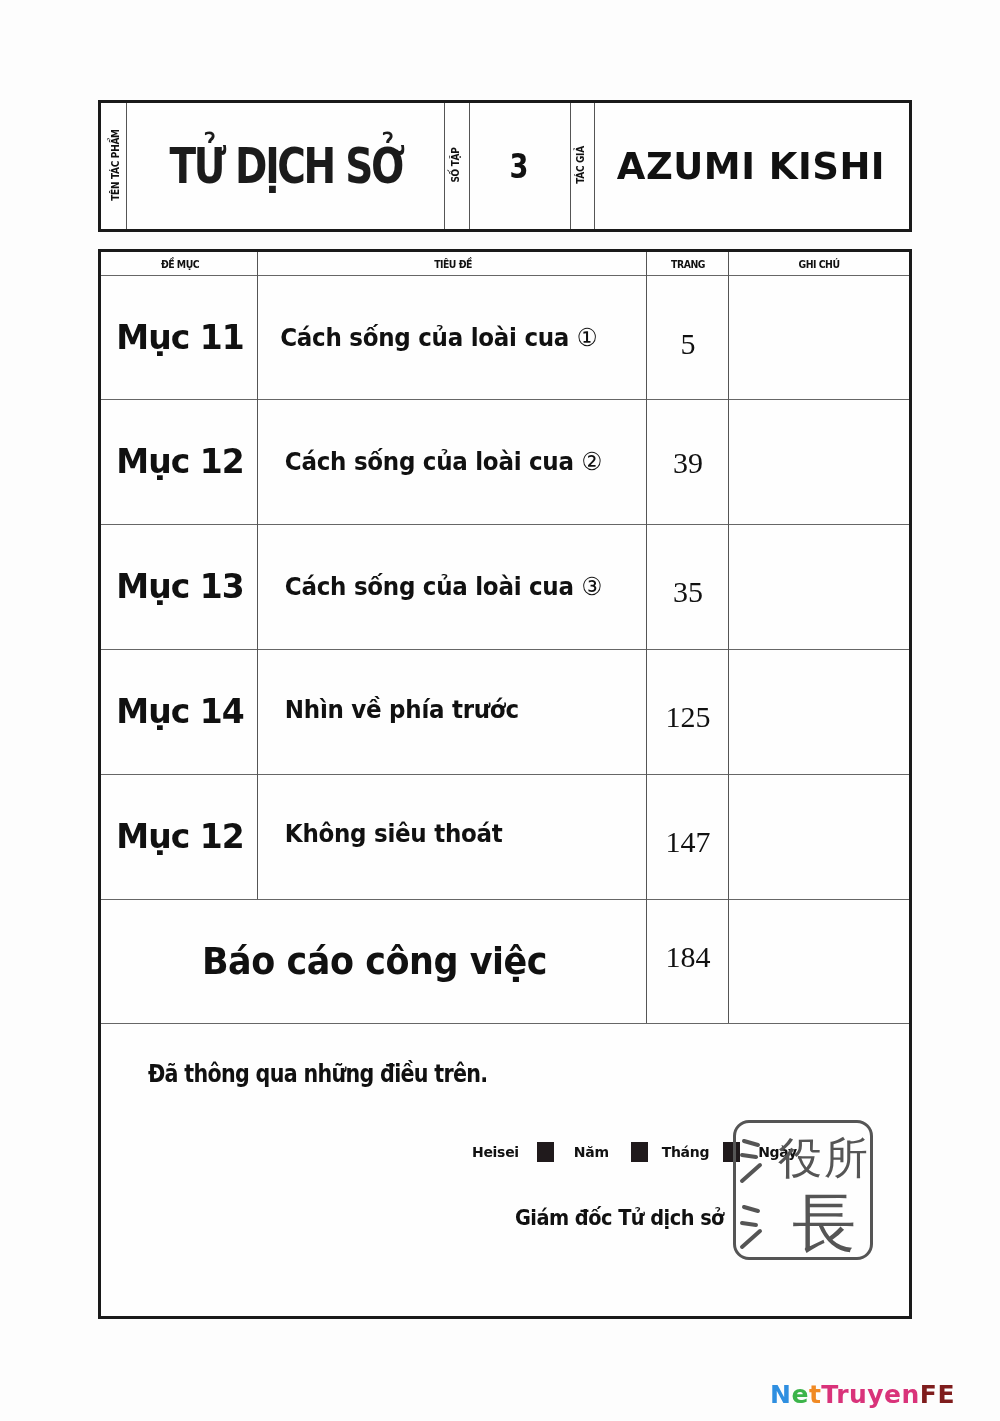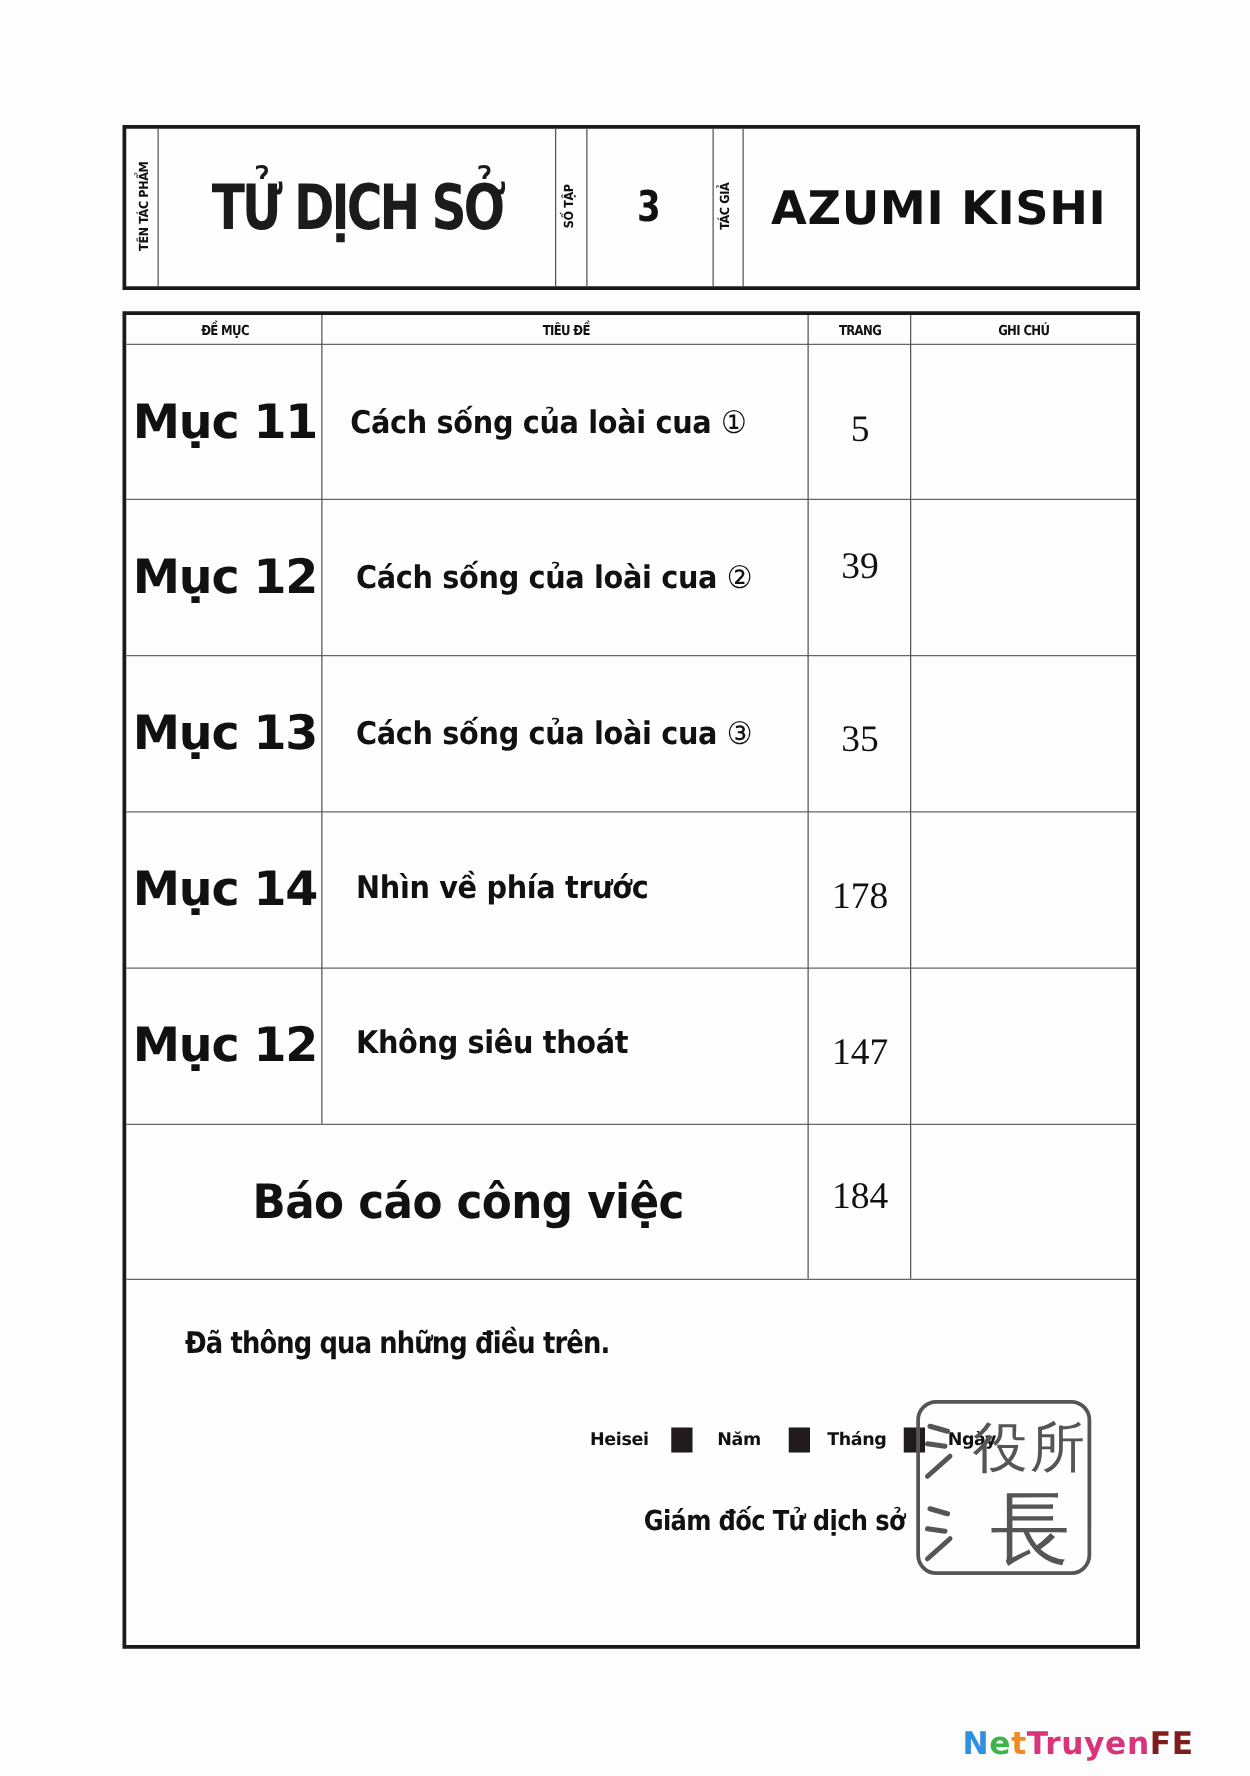--- a/index.html
+++ b/index.html
@@ -31,21 +31,21 @@
     display:flex; align-items:center; justify-content:center;
     font-family:"DejaVu Sans", sans-serif; font-weight:bold; font-size:37px; letter-spacing:0.5px;
   }
   .hdr {
     position:absolute; top:253px; height:22px; display:flex; align-items:center; justify-content:center;
     font-family:"DejaVu Sans", sans-serif; font-weight:bold; font-size:11px; letter-spacing:-0.6px;
     transform:scaleX(0.85);
   }
   .sec {
     position:absolute; left:103px; width:154px; display:flex; align-items:center; justify-content:center;
-    font-family:"DejaVu Sans", sans-serif; font-weight:bold; font-size:38px; letter-spacing:-1px;
+    font-family:"DejaVu Sans", sans-serif; font-weight:bold; font-size:33px; letter-spacing:-1px;
   }
   .ttl {
     position:absolute; left:260px; width:386px; display:flex; align-items:center;
     font-family:"DejaVu Sans", sans-serif; font-weight:bold; font-size:25px; letter-spacing:-0.3px;
     transform-origin:left center; transform:scaleX(0.92);
   }
   .pg {
     position:absolute; left:648px; width:80px; display:flex; align-items:center; justify-content:center;
     font-family:"Liberation Serif", serif; font-size:30px;
   }
@@ -115,33 +115,33 @@
 <div class="sec" style="top:276px;height:122px;">Mục 11</div>
 <div class="ttl" style="top:276px;height:122px;padding-left:22px;">
   <span>Cách sống của loài cua</span>&nbsp;<span style="font-weight:normal;">①</span>
 </div>
 <div class="pg" style="top:283px;height:122px;">5</div>
 
 <div class="sec" style="top:400px;height:122px;">Mục 12</div>
 <div class="ttl" style="top:400px;height:122px;padding-left:27px;">
   <span>Cách sống của loài cua</span>&nbsp;<span style="font-weight:normal;">②</span>
 </div>
-<div class="pg" style="top:392px;height:122px;">39</div>
+<div class="pg" style="top:402px;height:122px;">39</div>
 
 <div class="sec" style="top:525px;height:122px;">Mục 13</div>
 <div class="ttl" style="top:525px;height:122px;padding-left:27px;">
   <span>Cách sống của loài cua</span>&nbsp;<span style="font-weight:normal;">③</span>
 </div>
 <div class="pg" style="top:531px;height:122px;">35</div>
 
 <div class="sec" style="top:650px;height:122px;">Mục 14</div>
 <div class="ttl" style="top:648px;height:122px;padding-left:27px;">
   <span>Nhìn về phía trước</span>
 </div>
-<div class="pg" style="top:656px;height:122px;">178</div>
+<div class="pg" style="top:656px;height:122px;">125</div>
 
 <div class="sec" style="top:775px;height:122px;">Mục 12</div>
 <div class="ttl" style="top:772px;height:122px;padding-left:27px;">
   <span>Không siêu thoát</span>
 </div>
 <div class="pg" style="top:781px;height:122px;">147</div>
 
 <div class="report" style="top:900px;height:122px;">Báo cáo công việc</div>
 <div class="pg" style="top:896px;height:122px;font-family:Liberation Serif, serif;">184</div>
 

